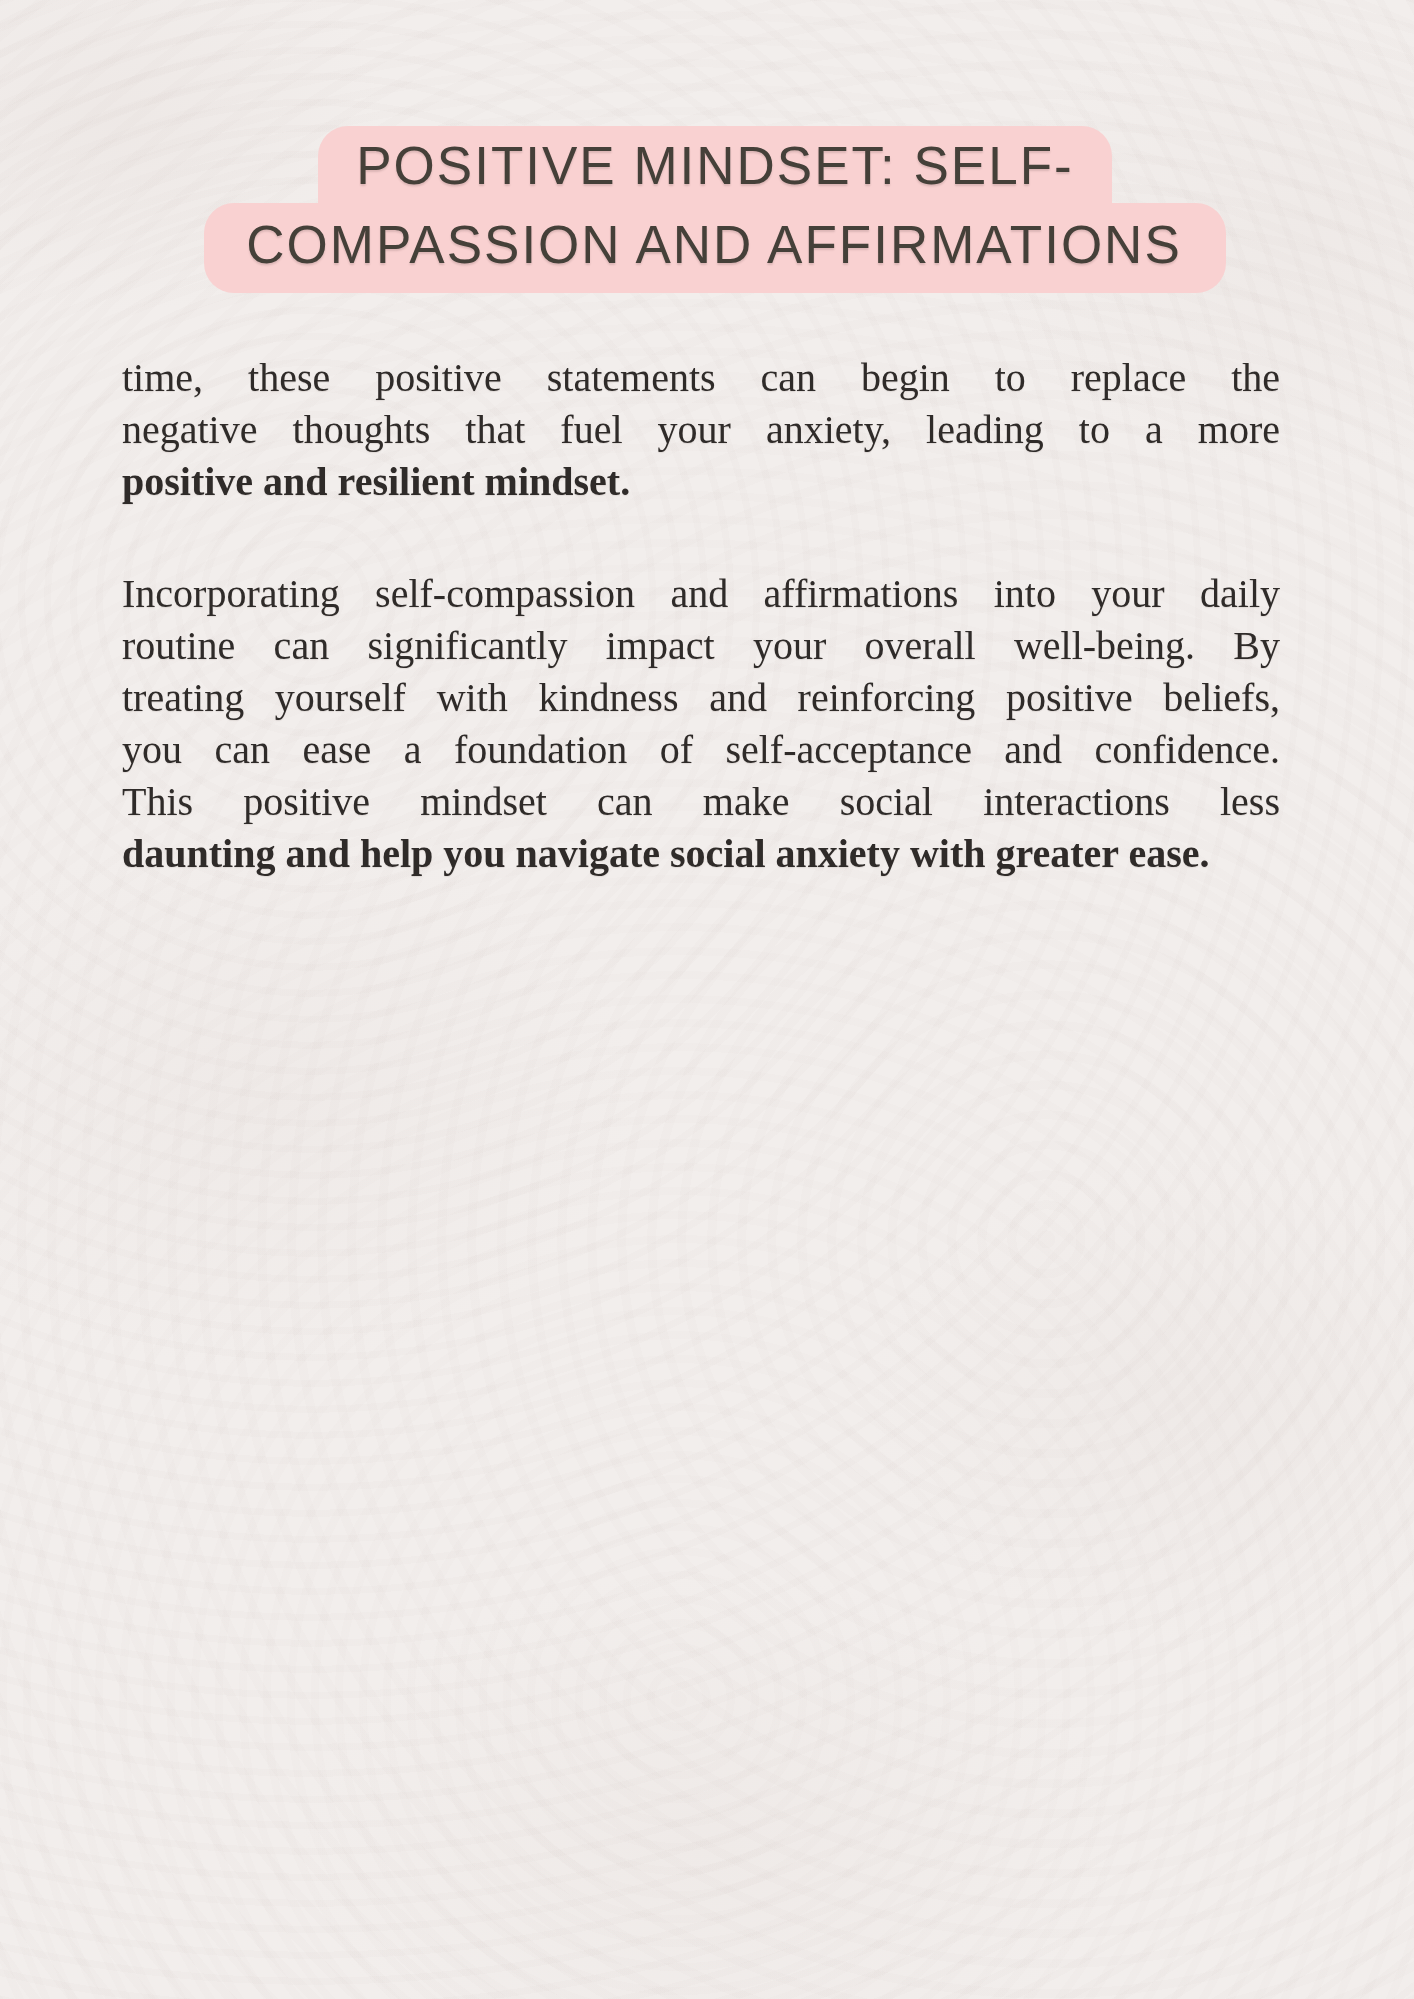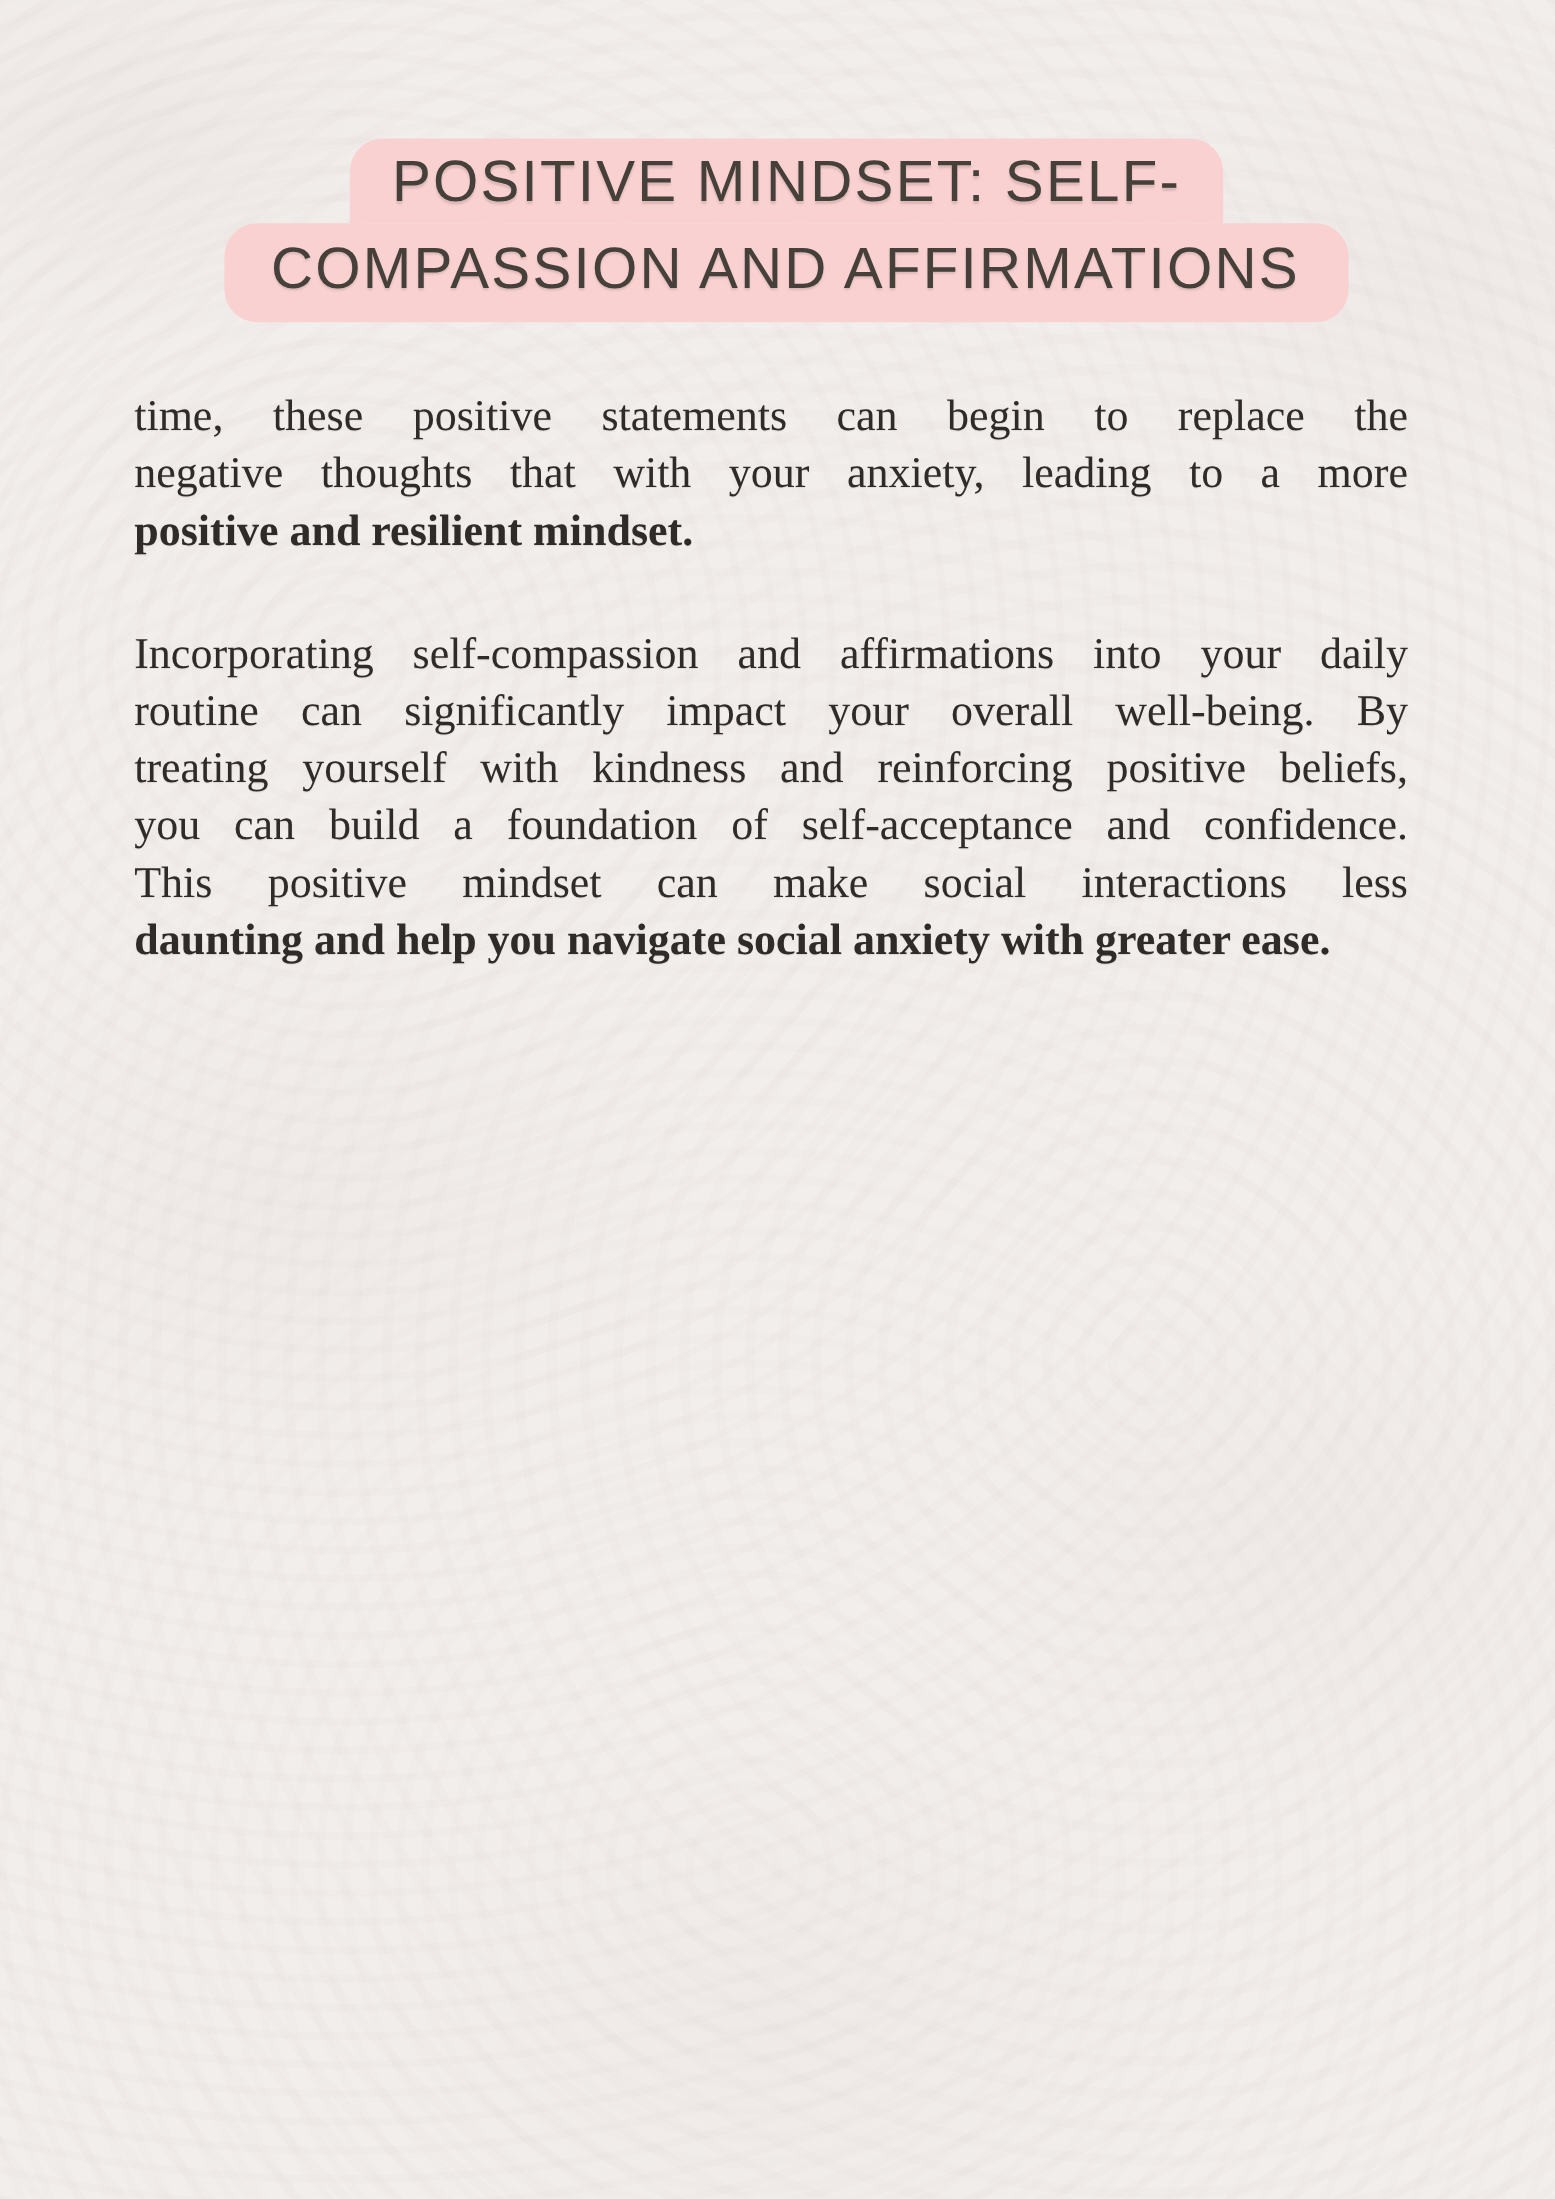--- a/index.html
+++ b/index.html
@@ -83,26 +83,26 @@
 <div class="page">
 
   <div class="title-block">
     <span class="title-line line1">POSITIVE MINDSET: SELF-</span>
     <span class="title-line line2">COMPASSION AND AFFIRMATIONS</span>
   </div>
 
   <div class="body-text">
     <div class="para">
         <div class="jline">time, these positive statements can begin to replace the</div>
-        <div class="jline">negative thoughts that with your anxiety, leading to a more</div>
+        <div class="jline">negative thoughts that fuel your anxiety, leading to a more</div>
         <div class="jline last">positive and resilient mindset.</div>
       </div>
     <div class="para">
         <div class="jline">Incorporating self-compassion and affirmations into your daily</div>
         <div class="jline">routine can significantly impact your overall well-being. By</div>
         <div class="jline">treating yourself with kindness and reinforcing positive beliefs,</div>
-        <div class="jline">you can build a foundation of self-acceptance and confidence.</div>
+        <div class="jline">you can ease a foundation of self-acceptance and confidence.</div>
         <div class="jline">This positive mindset can make social interactions less</div>
         <div class="jline last">daunting and help you navigate social anxiety with greater ease.</div>
       </div>
   </div>
 
 </div>
 
 </body></html>

